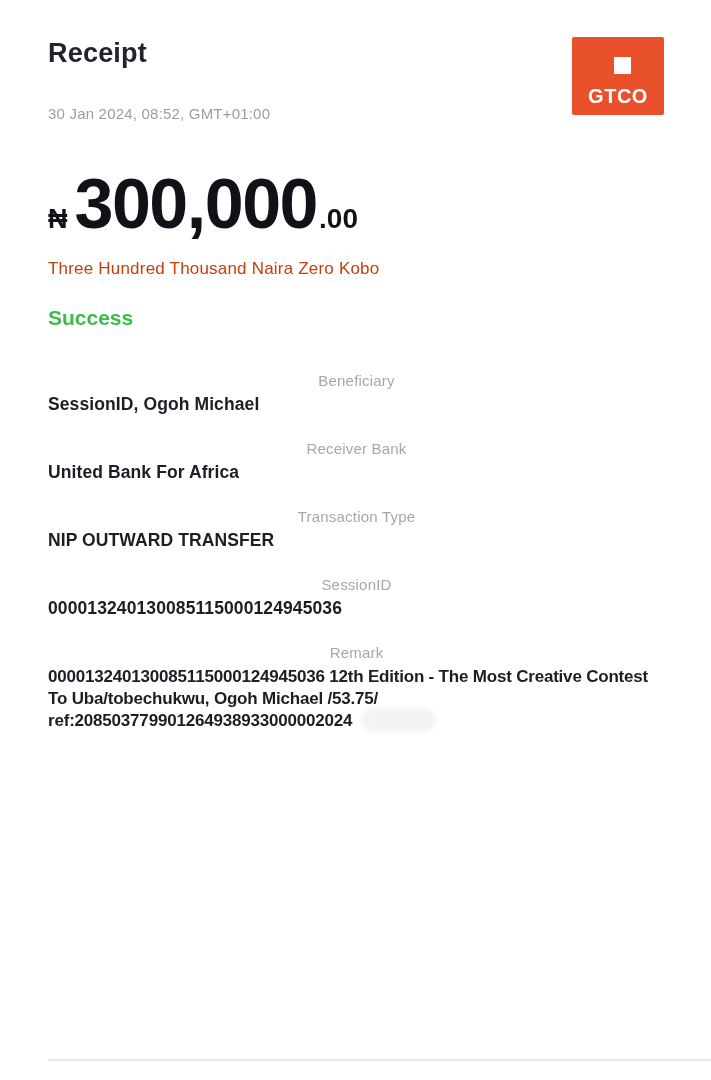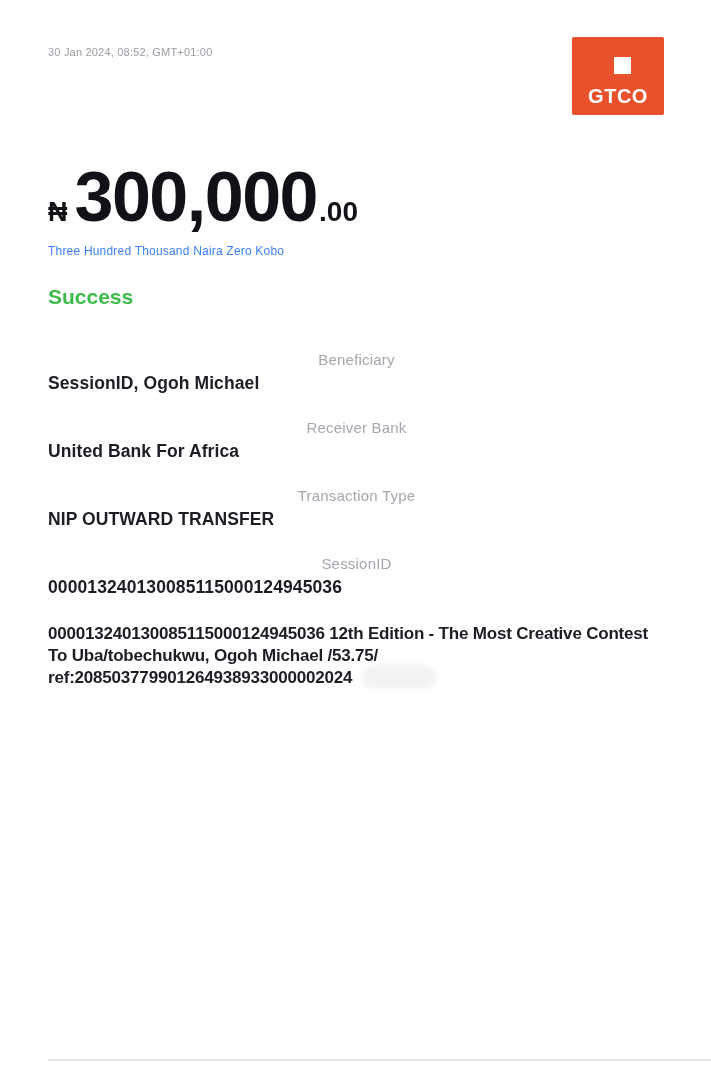--- a/index.html
+++ b/index.html
@@ -11,39 +11,39 @@
     position: relative;
     overflow: hidden;
     color: #1d1d25;
   }
   .page { position: relative; width: 711px; height: 1080px; padding: 36px 46px 0 48px; }
 
   
   .header { display: flex; justify-content: space-between; align-items: flex-start; }
   .header-left { padding-top: 2px; }
   .title { font-size: 27px; font-weight: bold; color: #23232b; letter-spacing: 0.2px; }
-  .datetime { margin-top: 8px; font-size: 11px; color: #9c9ca4; letter-spacing: 0.2px; }
+  .datetime { margin-top: 36px; font-size: 15px; color: #9c9ca4; letter-spacing: 0.2px; }
   .logo {
     width: 92px; height: 78px; background: #e8512b; border-radius: 2px;
     position: relative; flex-shrink: 0; margin-top: 1px; margin-right: 1px;
   }
   .logo-square {
     position: absolute; top: 20px; left: 42px; width: 17px; height: 17px; background: #ffffff;
   }
   .logo-text {
     position: absolute; bottom: 7px; left: 0; right: 0; text-align: center;
     color: #ffffff; font-size: 20px; font-weight: bold; letter-spacing: 0.5px;
   }
 
   
   .amount-row { margin-top: 42px; display: flex; align-items: baseline; white-space: nowrap; }
   .currency { font-size: 27px; font-weight: bold; color: #111118; margin-right: 7px; }
   .amount-main { font-size: 70px; font-weight: bold; color: #111118; letter-spacing: -1.5px; }
   .amount-decimal { font-size: 28px; font-weight: bold; color: #111118; margin-left: 2px; }
-  .amount-words { margin-top: 7px; font-size: 12px; color: #3b82f6; letter-spacing: 0.2px; }
+  .amount-words { margin-top: 15px; font-size: 17px; color: #c2410c; letter-spacing: 0.2px; }
 
   
   .status { margin-top: 27px; font-size: 21px; font-weight: bold; }
 
   
   .fields { margin-top: 42px; }
   .field { margin-bottom: 25px; }
   .field-label { font-size: 15px; color: #a6a6ae; letter-spacing: 0.2px; margin-bottom: 5px; text-align: center; }
   .field-value { font-size: 17.5px; font-weight: bold; color: #1d1d25; letter-spacing: 0.1px; }
   .remark-line { font-size: 17px; font-weight: bold; color: #1d1d25; line-height: 22px; white-space: nowrap; letter-spacing: -0.2px; }
@@ -69,20 +69,21 @@
     height: 2px; background: #e6e6e8;
   }
 </style>
 </head>
 <body>
 
 <div class="page">
 
   <div class="header">
     <div class="header-left">
+      <div class="title">Receipt</div>
       <div class="datetime">30 Jan 2024, 08:52, GMT+01:00</div>
     </div>
     <div class="logo" style="background: rgb(232, 81, 43);">
       <div class="logo-square"></div>
       <div class="logo-text">GTCO</div>
     </div>
   </div>
 
   <div class="amount-row">
     <span class="currency">₦</span>
@@ -110,20 +111,21 @@
       <div class="field-label">Transaction Type</div>
       <div class="field-value">NIP OUTWARD TRANSFER</div>
     </div>
 
     <div class="field">
       <div class="field-label">SessionID</div>
       <div class="field-value">000013240130085115000124945036</div>
     </div>
 
     <div class="field">
+      <div class="field-label">Remark</div>
       <div class="remark-line">000013240130085115000124945036 12th Edition - The Most Creative Contest</div>
       <div class="remark-line">To Uba/tobechukwu, Ogoh Michael /53.75/</div>
       <div class="remark-line"><span>ref:208503779901264938933000002024</span><span class="redaction-smudge"></span></div>
     </div>
 
   </div>
 
   <div class="bottom-divider"></div>
 </div>
 

